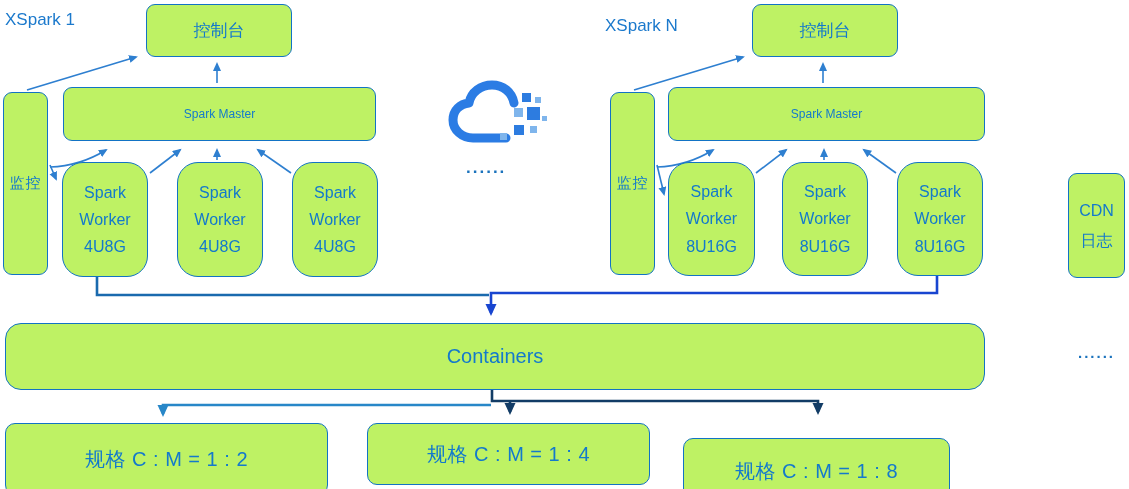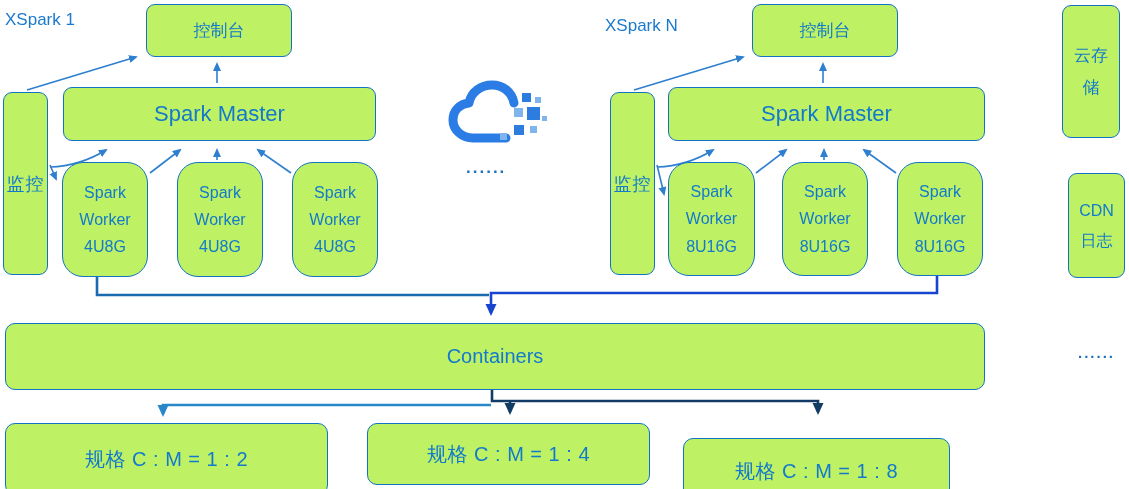--- a/index.html
+++ b/index.html
@@ -12,26 +12,26 @@
   .node{
     position:absolute;box-sizing:border-box;background:#bef264;
     border:1.5px solid #1273c4;border-radius:9px;
     display:flex;align-items:center;justify-content:center;text-align:center;
     color:#1379cc;z-index:2;
   }
   .cluster-label{
     position:absolute;z-index:2;font-size:17px;font-weight:500;color:#1b79cc;
   }
   .console-box{font-size:17px;}
-  .master-box{font-size:22px;}
-  .monitor-box{font-size:18px;letter-spacing:1px;}
+  .master-box{font-size:12px;}
+  .monitor-box{font-size:15px;letter-spacing:1px;}
   .worker-box{font-size:16px;line-height:1.7;white-space:pre-line;border-radius:21px;}
   .storage-box{font-size:17px;line-height:1.85;padding:4px;}
   .cdn-box{font-size:16px;line-height:1.85;white-space:pre-line;}
-  .containers-box{font-size:20px;border-radius:10px;border-width:1.4px;}
+  .containers-box{font-size:20px;border-radius:16px;border-width:1.4px;}
   .spec-box{font-size:20px;letter-spacing:0.5px;border-radius:10px;}
   .dots{
     position:absolute;z-index:2;font-weight:bold;color:#1b73bd;
     letter-spacing:2px;font-size:16px;
   }
   .cloud-wrap{position:absolute;left:443px;top:78px;width:105px;height:70px;z-index:2;}
 </style>
 </head>
 <body>
 
@@ -151,23 +151,20 @@
     <span>Spark
 Worker
 8U16G</span>
   </div>
   <div class="node worker-box" style="left:897px;top:162px;width:86px;height:114px;">
     <span>Spark
 Worker
 8U16G</span>
   </div>
 
-  <div class="node storage-box" style="left:1062px;top:5px;width:58px;height:133px;">
-    <span>云存储</span>
-  </div>
   <div class="node cdn-box" style="left:1068px;top:173px;width:57px;height:105px;">
     <span>CDN
 日志</span>
   </div>
   <div class="dots" style="left:1078px;top:344px;font-size:15px;">......</div>
 
   <div class="node containers-box" style="left:5px;top:323px;width:980px;height:67px;">
     <span>Containers</span>
   </div>
 

